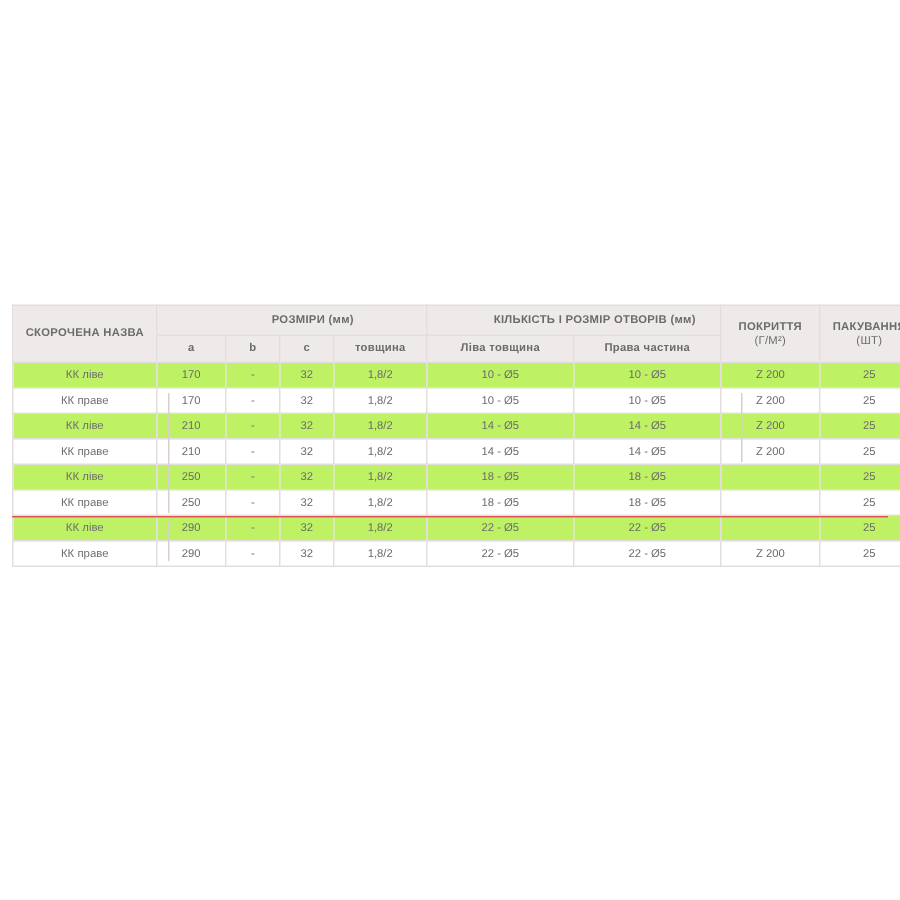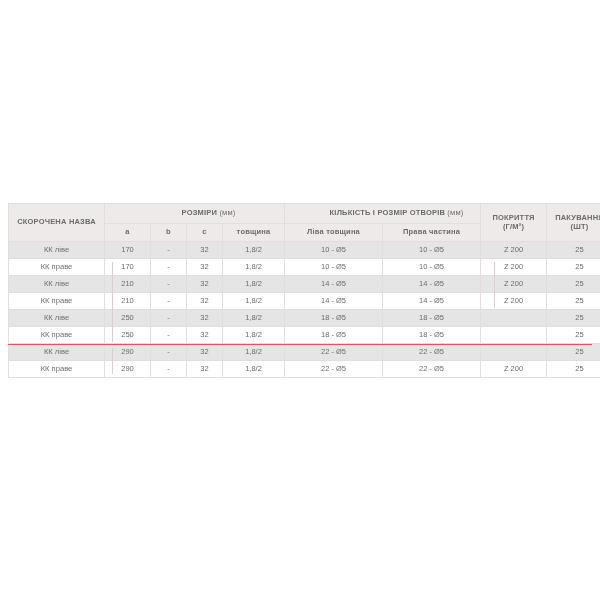--- a/index.html
+++ b/index.html
@@ -51,28 +51,28 @@
   thead th.sub {
     background: #efeaea;
     font-weight: bold;
     text-transform: none;
   }
   thead th.grp {
     text-transform: none;
     font-weight: bold;
   }
   thead th.grp .grp-label { text-transform: uppercase; margin-left: 28px; }
-  thead th.grp .grp-unit { text-transform: none; font-weight: normal; }
+  thead th.grp .grp-unit { text-transform: none; font-weight: bold; }
   tbody td {
     height: 16px;
     background: #ffffff;
     font-size: 7.6px;
     color: #6f6f6f;
   }
-  tbody tr.alt td { background: #e5e5e5; }
+  tbody tr.alt td { background: #bef264; }
   tbody td.name {
     font-size: 7.6px;
     color: #6f6f6f;
   }
   .col-name { width: 96px; }
   .col-a { width: 46px; }
   .col-b { width: 36px; }
   .col-c { width: 36px; }
   .col-t { width: 62px; }
   .col-left { width: 98px; }
@@ -90,21 +90,21 @@
     top: 344px;
     z-index: 5;
   }
   
   .tick {
     position: absolute;
     width: 1px;
     background: #d9cfcf;
     z-index: 4;
   }
-  .hdr-unit { font-weight: bold; }
+  .hdr-unit { font-weight: normal; }
 </style>
 </head>
 <body>
 
 <div id="page">
 
   <div class="table-wrap">
     <table class="spec">
       <colgroup>
         <col class="col-name">

